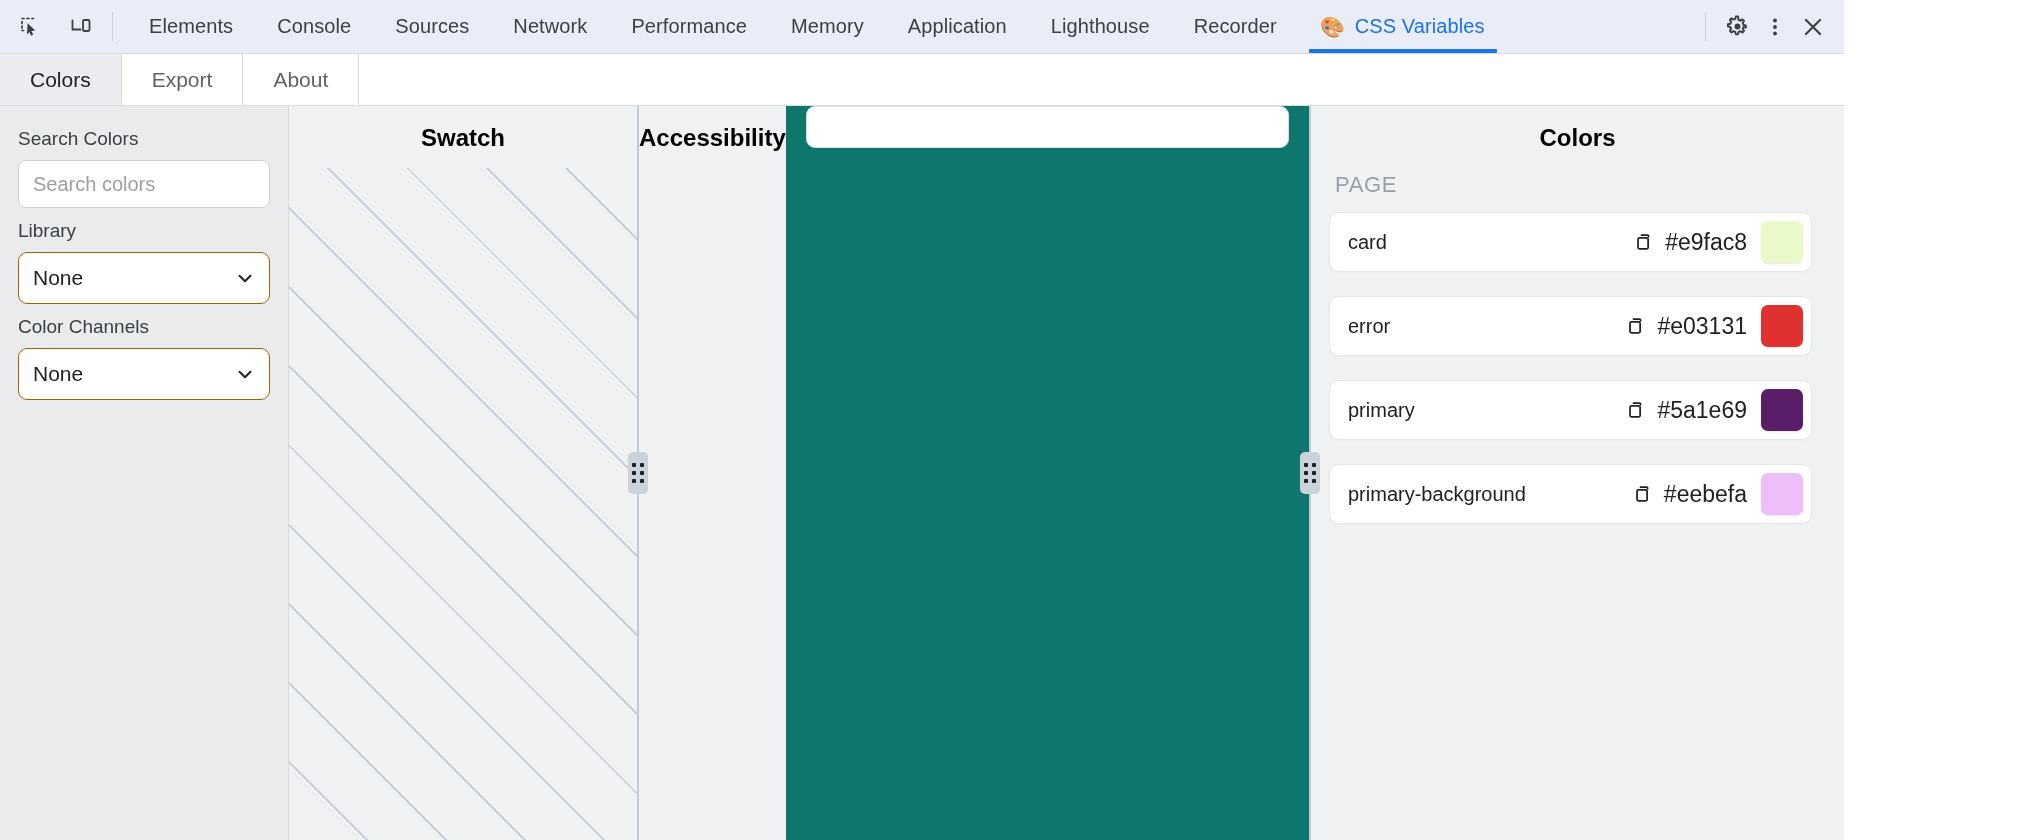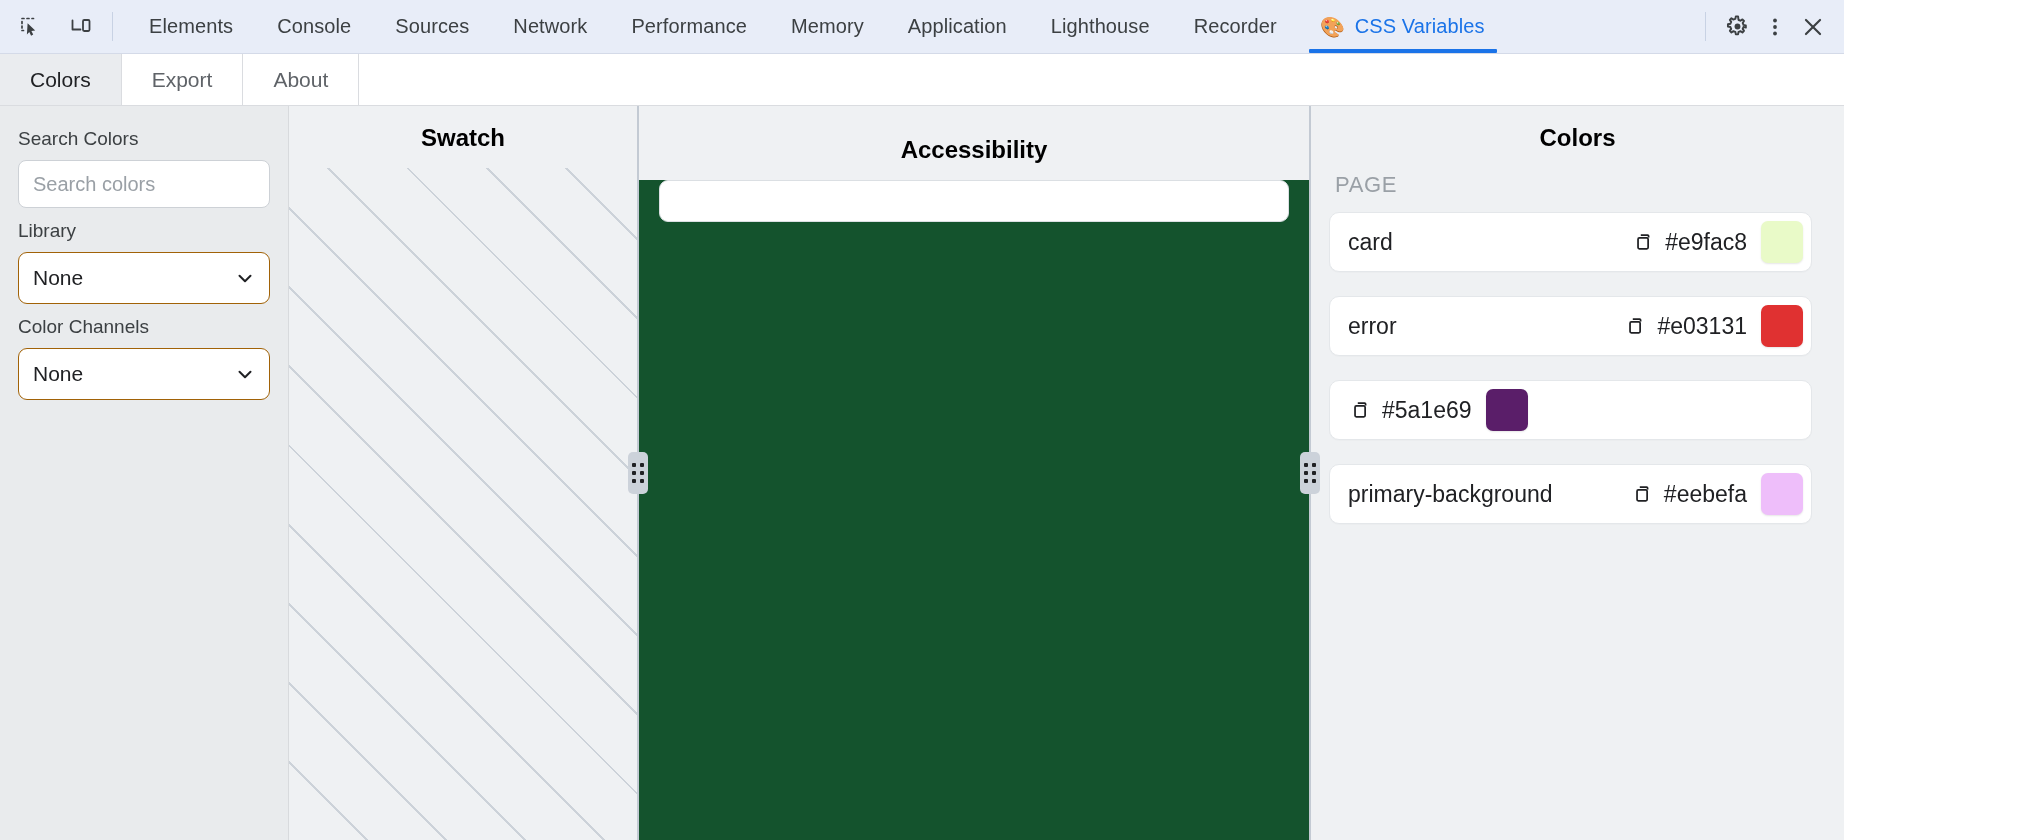--- a/index.html
+++ b/index.html
@@ -277,23 +277,21 @@
     background: #202124;
     border-radius: 1px;
     display: block;
   }
 
   
   .a11y-panel {
     width: 670px;
     min-width: 670px;
     display: flex;
-    flex-direction: column;
-    background: #14532d;
-    margin-top: 12px;
+    background: #0f766e;
   }
 
   .a11y-body {
     flex: 1;
     padding: 0 20px;
   }
 
   .a11y-input {
     width: 100%;
     height: 42px;
@@ -337,21 +335,21 @@
     display: flex;
     align-items: center;
     padding: 0 8px 0 18px;
     margin-bottom: 24px;
     cursor: pointer;
     box-shadow: 0 1px 1px rgba(0,0,0,0.02);
   }
 
   .color-name {
     flex: 1;
-    font-size: 23px;
+    font-size: 20px;
     color: #202124;
     white-space: nowrap;
     overflow: hidden;
     text-overflow: ellipsis;
   }
 
   .copy-icon {
     display: flex;
     align-items: center;
     justify-content: center;
@@ -571,20 +569,21 @@
               <span class="copy-icon">
                 <svg width="22" height="22" viewBox="0 0 24 24" fill="none" stroke="currentColor" stroke-width="1.9" stroke-linejoin="round">
                   <path d="M8.5 4.5 h7.5 a1 1 0 0 1 1 1 v1.5"></path>
                   <rect x="5.5" y="7.5" width="11" height="12" rx="1.4"></rect>
                 </svg>
               </span>
               <span class="color-hex">#e03131</span>
               <span class="color-chip" style="background: rgb(224, 49, 49);"></span>
             </div>
             <div class="color-row">
+              <span class="color-name">primary</span>
               <span class="copy-icon">
                 <svg width="22" height="22" viewBox="0 0 24 24" fill="none" stroke="currentColor" stroke-width="1.9" stroke-linejoin="round">
                   <path d="M8.5 4.5 h7.5 a1 1 0 0 1 1 1 v1.5"></path>
                   <rect x="5.5" y="7.5" width="11" height="12" rx="1.4"></rect>
                 </svg>
               </span>
               <span class="color-hex">#5a1e69</span>
               <span class="color-chip" style="background: rgb(90, 30, 105);"></span>
             </div>
             <div class="color-row">

